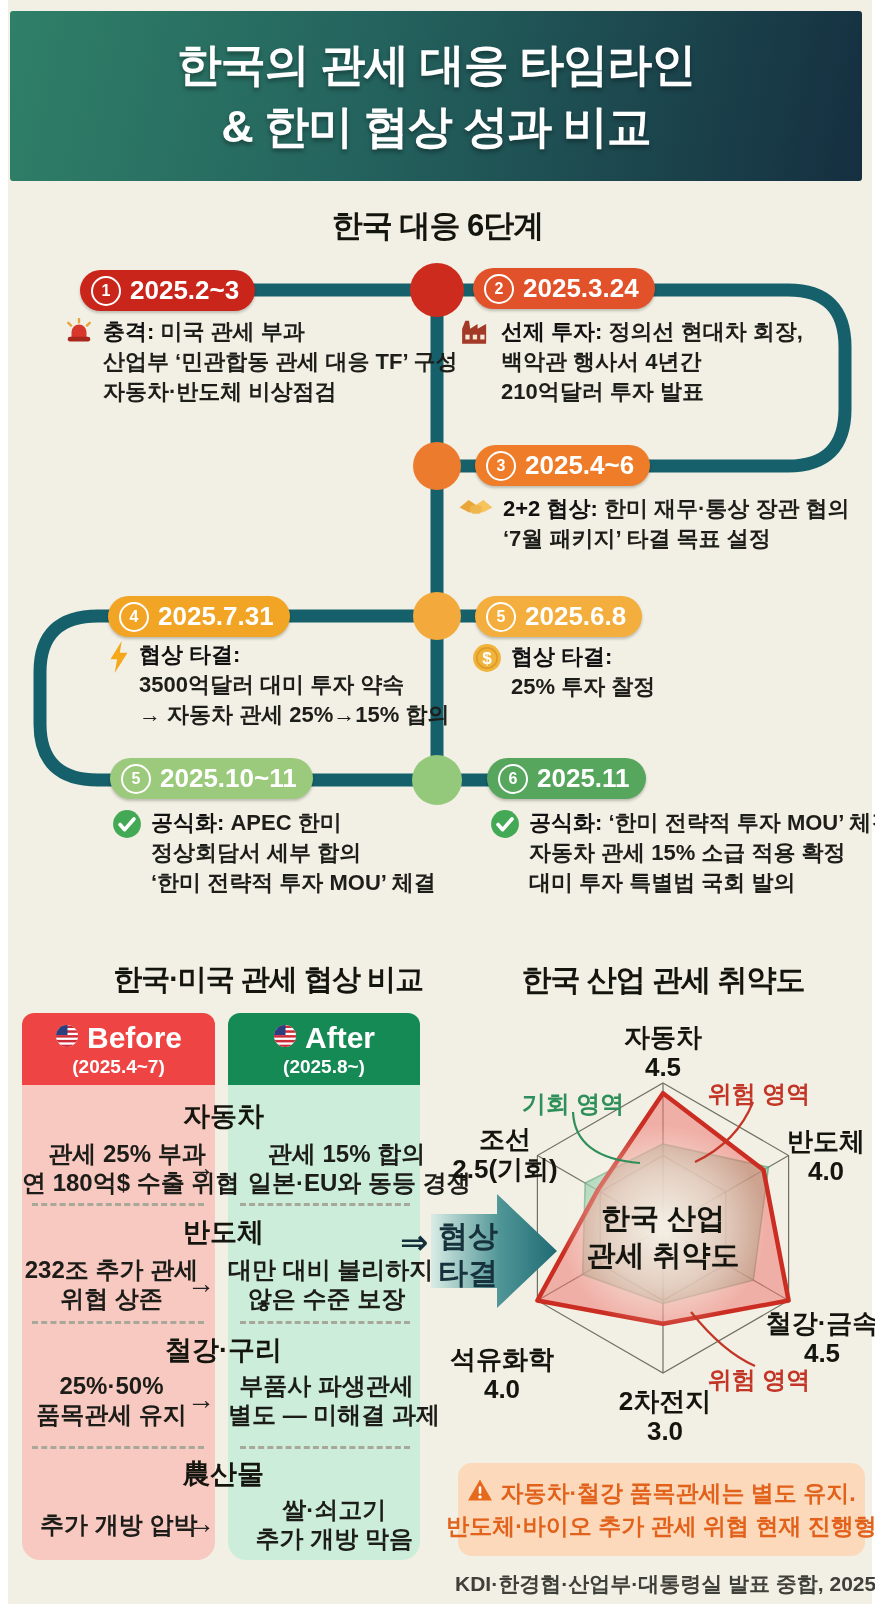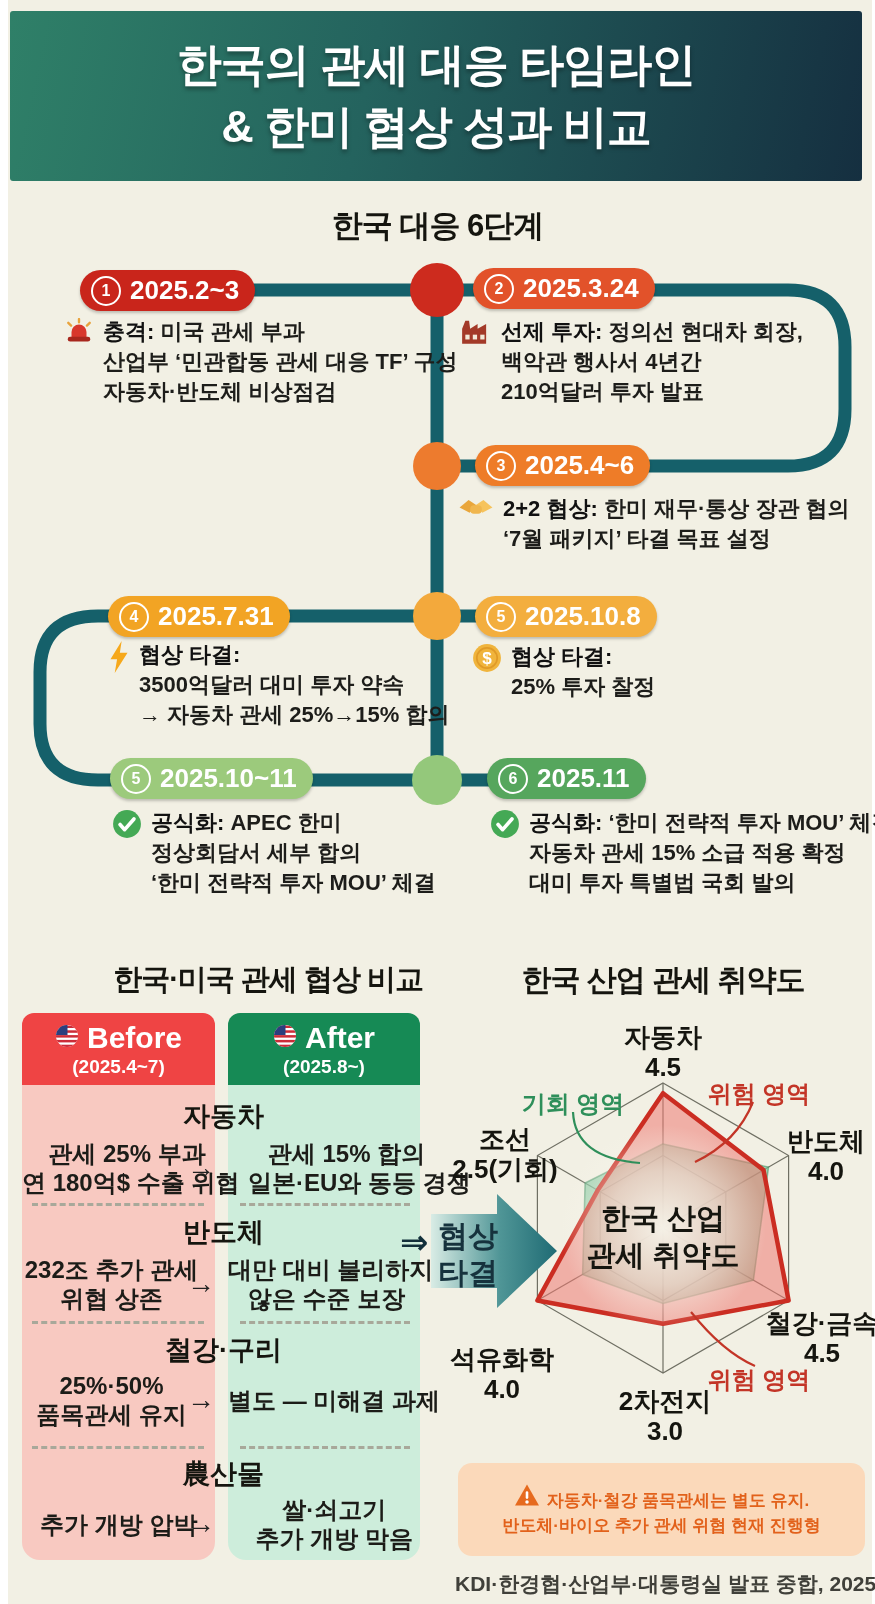--- a/index.html
+++ b/index.html
@@ -99,21 +99,21 @@
   .anno-opp{left:508px;top:1088px;color:#2e8f5a;}
   .anno-dt{left:694px;top:1078px;color:#c33527;}
   .anno-db{left:694px;top:1364px;color:#c33527;}
   .radar-center{position:absolute;left:563px;top:1200px;width:200px;text-align:center;font-size:29px;
                 font-weight:900;color:#15150f;line-height:37px;z-index:2;}
 
   
   .warn{position:absolute;left:458px;top:1463px;width:407px;height:93px;background:#fbd9ba;
         border-radius:14px;display:flex;flex-direction:column;align-items:center;justify-content:center;
         gap:2px;z-index:2;}
-  .warn .l{display:flex;align-items:flex-end;gap:7px;font-size:17px;font-weight:900;color:#e2611b;
+  .warn .l{display:flex;align-items:flex-start;gap:7px;font-size:23px;font-weight:900;color:#e2611b;
            white-space:nowrap;}
   .source{position:absolute;left:455px;width:412px;top:1570px;text-align:right;font-size:21px;
           font-weight:600;color:#40403a;white-space:nowrap;}
 </style>
 </head>
 <body>
 
 <div class="page">
   <div class="canvas-bg"></div>
 
@@ -147,21 +147,21 @@
   <div class="pill p3">
     <span class="cnum">3</span>
     <span>2025.4~6</span>
   </div>
   <div class="pill p4">
     <span class="cnum">4</span>
     <span>2025.7.31</span>
   </div>
   <div class="pill p5">
     <span class="cnum">5</span>
-    <span>2025.10.8</span>
+    <span>2025.6.8</span>
   </div>
   <div class="pill p6">
     <span class="cnum">5</span>
     <span>2025.10~11</span>
   </div>
   <div class="pill p7">
     <span class="cnum">6</span>
     <span>2025.11</span>
   </div>
 
@@ -357,20 +357,21 @@
   <div class="dash" style="left:240px;top:1321px;width:170px"></div>
 
   <div class="cmp-cat" style="top:1332px">철강·구리</div>
   <div class="cmp-cells" style="top:1368px">
     <div class="bc">
         <div>25%·50%</div>
         <div>품목관세 유지</div>
       </div>
     <div class="sp"></div>
     <div class="ac">
+        <div>부품사 파생관세</div>
         <div>별도 — 미해결 과제</div>
       </div>
   </div>
   <div class="cmp-arrow" style="top:1384px">→</div>
   <div class="dash" style="left:32px;top:1446px;width:172px"></div>
   <div class="dash" style="left:240px;top:1446px;width:170px"></div>
 
   <div class="cmp-cat" style="top:1456px">農산물</div>
   <div class="cmp-cells" style="top:1492px">
     <div class="bc">

